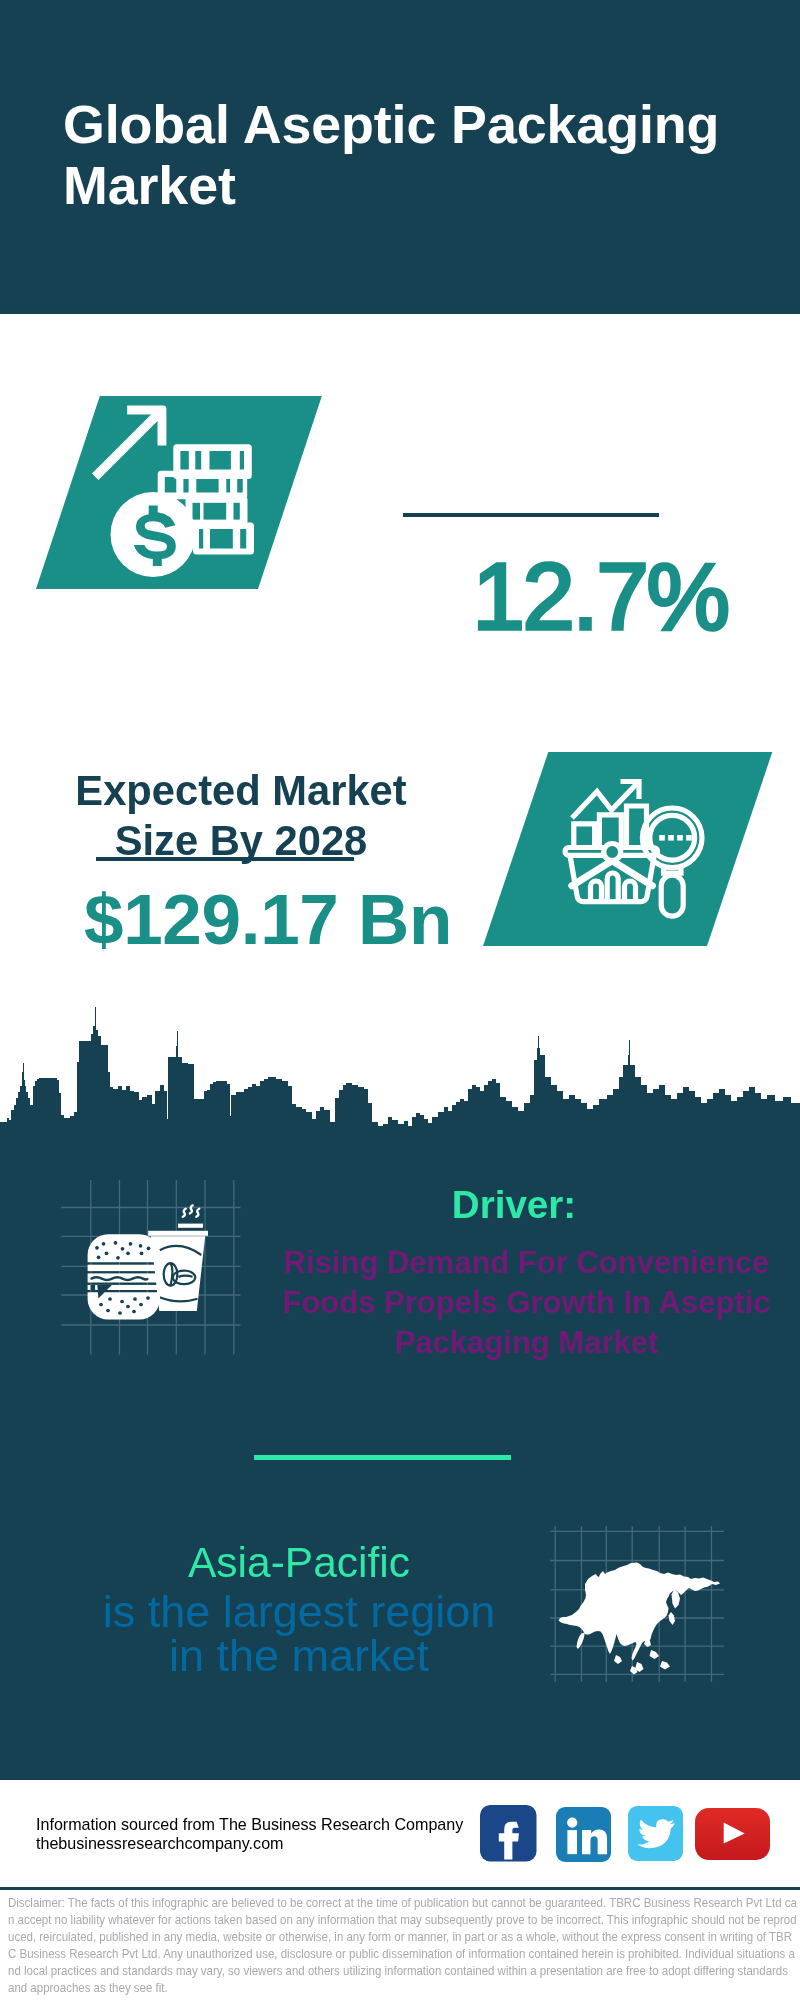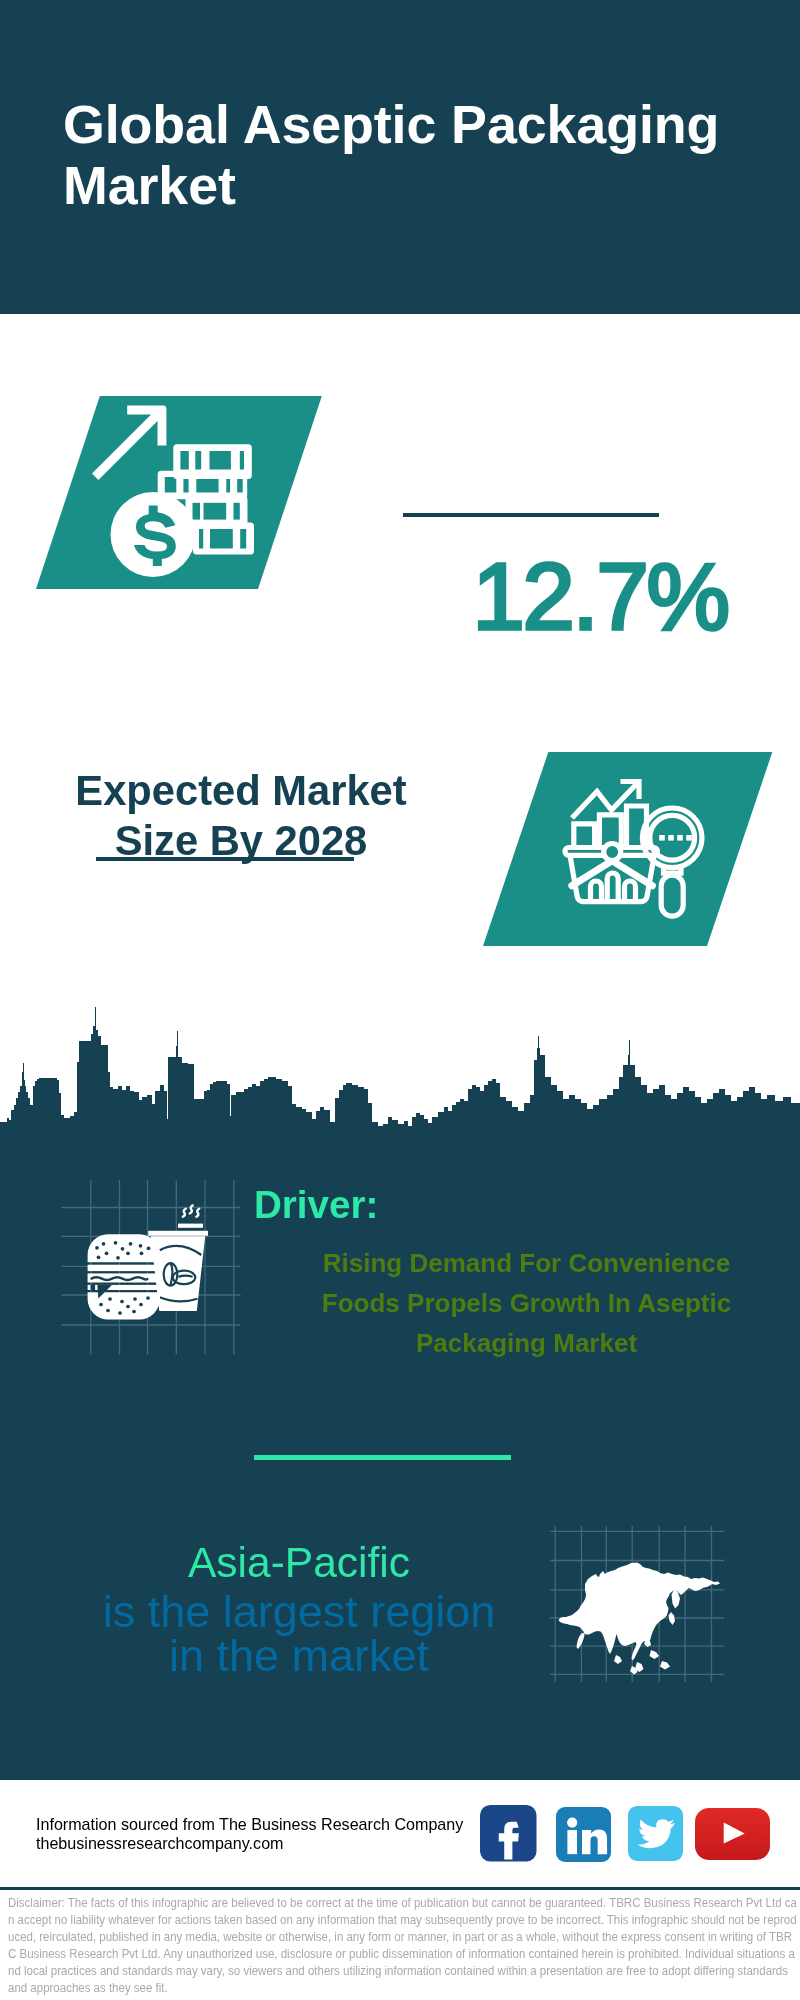--- a/index.html
+++ b/index.html
@@ -20,22 +20,22 @@
   
   .stat-head{position:absolute;color:#164152;font-weight:bold;font-size:41.7px;line-height:50px;text-align:center;}
   .rule{position:absolute;background:#164152;height:4px;}
   .stat-val{position:absolute;color:#1a8f88;text-align:right;line-height:1;}
 
   
   .darkband{position:absolute;left:0;top:1140px;width:800px;height:640px;background:#164152;}
   .skysvg{position:absolute;left:0;top:1000px;width:800px;height:160px;display:block;}
 
   
-  .driver-label{position:absolute;color:#2ee8a8;font-weight:bold;font-size:38.6px;line-height:44px;}
-  .driver-text{position:absolute;color:#4d7c0f;font-weight:bold;font-size:26px;line-height:40px;text-align:center;}
+  .driver-label{position:absolute;color:#2ee8a8;font-weight:bold;font-size:38.6px;line-height:44px;text-align:center;}
+  .driver-text{position:absolute;color:#701a75;font-weight:bold;font-size:31px;line-height:40px;text-align:center;}
   .mid-rule{position:absolute;background:#2ee8a8;height:5px;}
 
   
   .region-name{position:absolute;color:#2ee8a8;font-weight:normal;font-size:42.5px;line-height:46px;text-align:center;}
   .region-text{position:absolute;color:#0369a1;font-size:45px;line-height:43.7px;text-align:center;}
 
   
   .foot-src{position:absolute;color:#000000;font-size:16.1px;line-height:19px;}
   .sep{position:absolute;left:0;width:800px;height:3px;background:#164152;}
   .disclaimer{position:absolute;left:8px;top:1895px;width:920px;color:#a9a9b0;font-size:13.4px;line-height:16.9px;text-align:left;word-break:break-all;transform:scaleX(0.858);transform-origin:left top;}
@@ -126,20 +126,21 @@
     <g fill="#ffffff">
       <rect x="659.2" y="835" width="5.6" height="5.6"></rect>
       <rect x="668.2" y="835" width="5.6" height="5.6"></rect>
       <rect x="677.2" y="835" width="5.6" height="5.6"></rect>
       <rect x="686.2" y="835" width="5.6" height="5.6"></rect>
     </g>
   </svg>
 
   <div class="stat-head" style="left:31px;top:730px;width:420px;margin-top:36px;"><span>Expected Market</span><br><span>Size By 2028</span></div>
   <div class="rule" style="left:96px;top:857px;width:258px;"></div>
+  <div class="stat-val" style="left:50px;top:884px;width:402px;font-size:71px;font-weight:bold;letter-spacing:-0.3px;">$129.17 Bn</div>
 
   <div class="darkband"></div>
   <svg class="skysvg" viewBox="0 0 800 160" preserveAspectRatio="none">
     <path d="M0,122.0 H7 V118.0 H9 V120.0 H11 V110.0 H14 V105.0 H16 V98.0 H18 V92.0 H20 V86.0 H22 V72.0 H23 V63.0 H24 V80.0 H25 V86.0 H26 V92.0 H28 V98.0 H30 V105.0 H33 V86.0 H35 V81.0 H37 V79.0 H39 V78.0 H57 V80.0 H59 V93.0 H61 V115.0 H64 V118.0 H70 V116.0 H74 V112.0 H77 V62.0 H79 V41.0 H91 V34.0 H93 V26.0 H95 V7.0 H96 V30.0 H98 V36.0 H101 V45.0 H108 V72.0 H110 V87.0 H113 V89.0 H118 V86.0 H122 V90.0 H126 V86.0 H130 V91.0 H134 V92.0 H139 V100.0 H142 V97.0 H147 V95.0 H152 V104.0 H155 V91.0 H160 V85.0 H164 V91.0 H167 V119.0 H168 V57.0 H176 V46.0 H177 V31.0 H178 V57.0 H182 V63.0 H188 V64.0 H194 V99.0 H204 V91.0 H207 V90.0 H210 V84.0 H213 V82.0 H216 V81.0 H227 V84.0 H230 V116.0 H231 V95.0 H236 V92.0 H244 V89.0 H248 V87.0 H252 V84.0 H256 V86.0 H260 V81.0 H264 V79.0 H268 V77.0 H276 V79.0 H282 V81.0 H288 V86.0 H292 V104.0 H296 V107.0 H302 V109.0 H306 V112.0 H312 V119.0 H316 V111.0 H320 V107.0 H324 V110.0 H330 V122.0 H335 V98.0 H339 V90.0 H343 V85.0 H346 V83.0 H352 V85.0 H358 V87.0 H364 V89.0 H368 V103.0 H372 V122.0 H378 V126.0 H383 V124.0 H388 V117.0 H392 V120.0 H398 V124.0 H404 V121.0 H408 V126.0 H412 V117.0 H416 V113.0 H420 V115.0 H424 V119.0 H428 V123.0 H432 V117.0 H438 V112.0 H444 V107.0 H448 V111.0 H452 V105.0 H456 V102.0 H460 V99.0 H464 V101.0 H468 V89.0 H472 V85.0 H476 V87.0 H480 V91.0 H484 V85.0 H488 V81.0 H492 V79.0 H496 V83.0 H500 V97.0 H506 V101.0 H512 V107.0 H518 V111.0 H524 V103.0 H530 V95.0 H534 V60.0 H537 V48.0 H538 V36.0 H539 V48.0 H540 V55.0 H545 V77.0 H551 V85.0 H557 V91.0 H563 V99.0 H569 V95.0 H575 V99.0 H581 V103.0 H587 V109.0 H593 V105.0 H599 V99.0 H607 V95.0 H613 V89.0 H619 V77.0 H623 V65.0 H628 V55.0 H629 V40.0 H630 V65.0 H635 V77.0 H641 V85.0 H647 V93.0 H653 V89.0 H659 V85.0 H665 V95.0 H671 V99.0 H677 V93.0 H683 V87.0 H689 V91.0 H695 V97.0 H701 V103.0 H707 V99.0 H713 V93.0 H719 V89.0 H725 V95.0 H731 V101.0 H737 V97.0 H743 V91.0 H749 V87.0 H755 V93.0 H761 V99.0 H767 V95.0 H775 V101.0 H783 V97.0 H791 V103.0 H800 V143.0 H800 V160 H0 Z" fill="#164152"></path>
   </svg>
 
   <svg class="ico" style="left:58px;top:1178px;width:186px;height:180px;" viewBox="58 1178 186 180">
     <g stroke="#43697c" stroke-width="1.3">
       <path d="M90.8 1180 V1354.5 M119.5 1180 V1354.5 M147.5 1180 V1354.5 M176.3 1180 V1354.5 M205 1180 V1354.5 M233.8 1180 V1354.5"></path>
       <path d="M61.3 1207.5 H240.5 M61.3 1236.3 H240.5 M61.3 1266.3 H240.5 M61.3 1295 H240.5 M61.3 1325 H240.5"></path>

